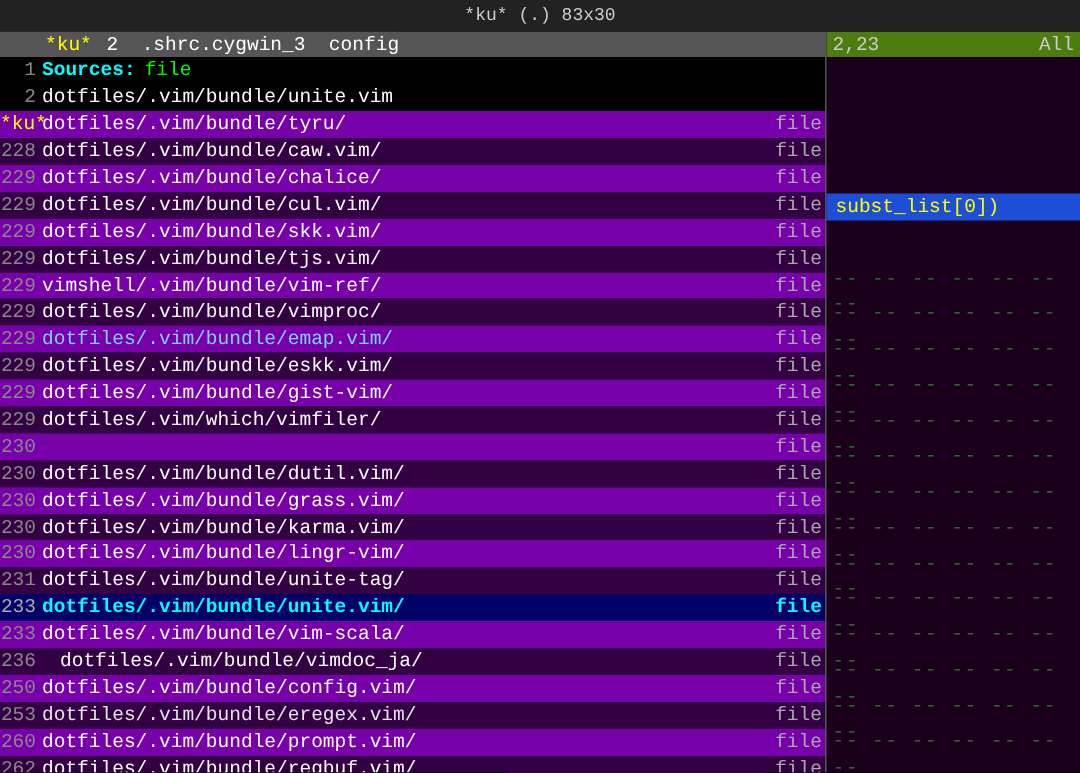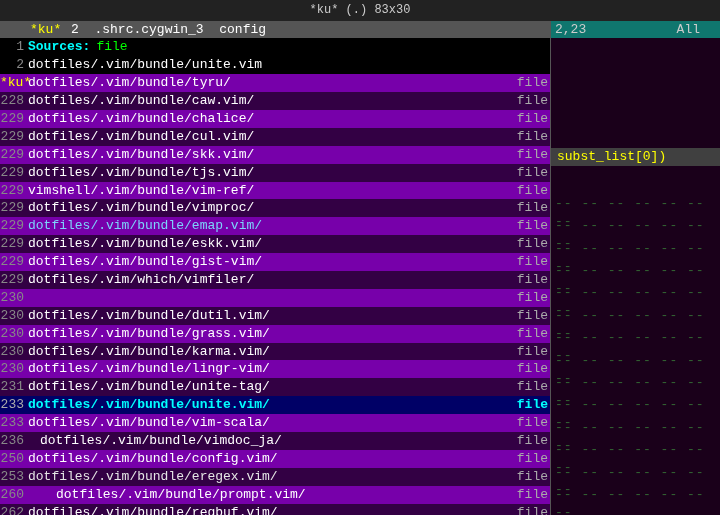--- a/index.html
+++ b/index.html
@@ -75,29 +75,29 @@
     .right-row {
       display: flex;
       min-height: 17.9px;
       align-items: center;
       padding-left: 4px;
       color: #888;
       font-size: 13px;
     }
     .right-row.top-info {
       color: #ccc;
-      background: #0f766e;
+      background: #4d7c0f;
       justify-content: space-between;
-      padding-right: 20px;
+      padding-right: 4px;
     }
     .right-row.subst {
       color: #ffff00;
-      background: #404040;
+      background: #1d4ed8;
       padding-left: 6px;
-      margin-top: 20px;
+      margin-top: 1px;
     }
     .right-row.dashes {
       color: #336633;
       letter-spacing: 1px;
     }
     .selected-row {
       background: #000066;
     }
     .file-col {
       margin-left: auto;
@@ -251,21 +251,21 @@
       <div class="line" style="background:#7700aa;">
         <span class="line-num" style="background:#7700aa;color:#888;">250</span>
         <span style="color:#fff;">dotfiles/.vim/bundle/config.vim/</span>
         <span class="file-col">file</span>
       </div>
       <div class="line" style="background:#330044;">
         <span class="line-num hl-lnum">253</span>
         <span style="color:#e5e5e5;">dotfiles/.vim/bundle/eregex.vim/</span>
         <span class="file-col">file</span>
       </div>
-      <div class="line" style="background:#7700aa;gap:28px;">
+      <div class="line" style="background:#7700aa;">
         <span class="line-num" style="background:#7700aa;color:#888;">260</span>
         <span style="color:#fff;">dotfiles/.vim/bundle/prompt.vim/</span>
         <span class="file-col">file</span>
       </div>
       <div class="line" style="background:#330044;">
         <span class="line-num hl-lnum">262</span>
         <span style="color:#fff;">dotfiles/.vim/bundle/regbuf.vim/</span>
         <span class="file-col">file</span>
       </div>
 

